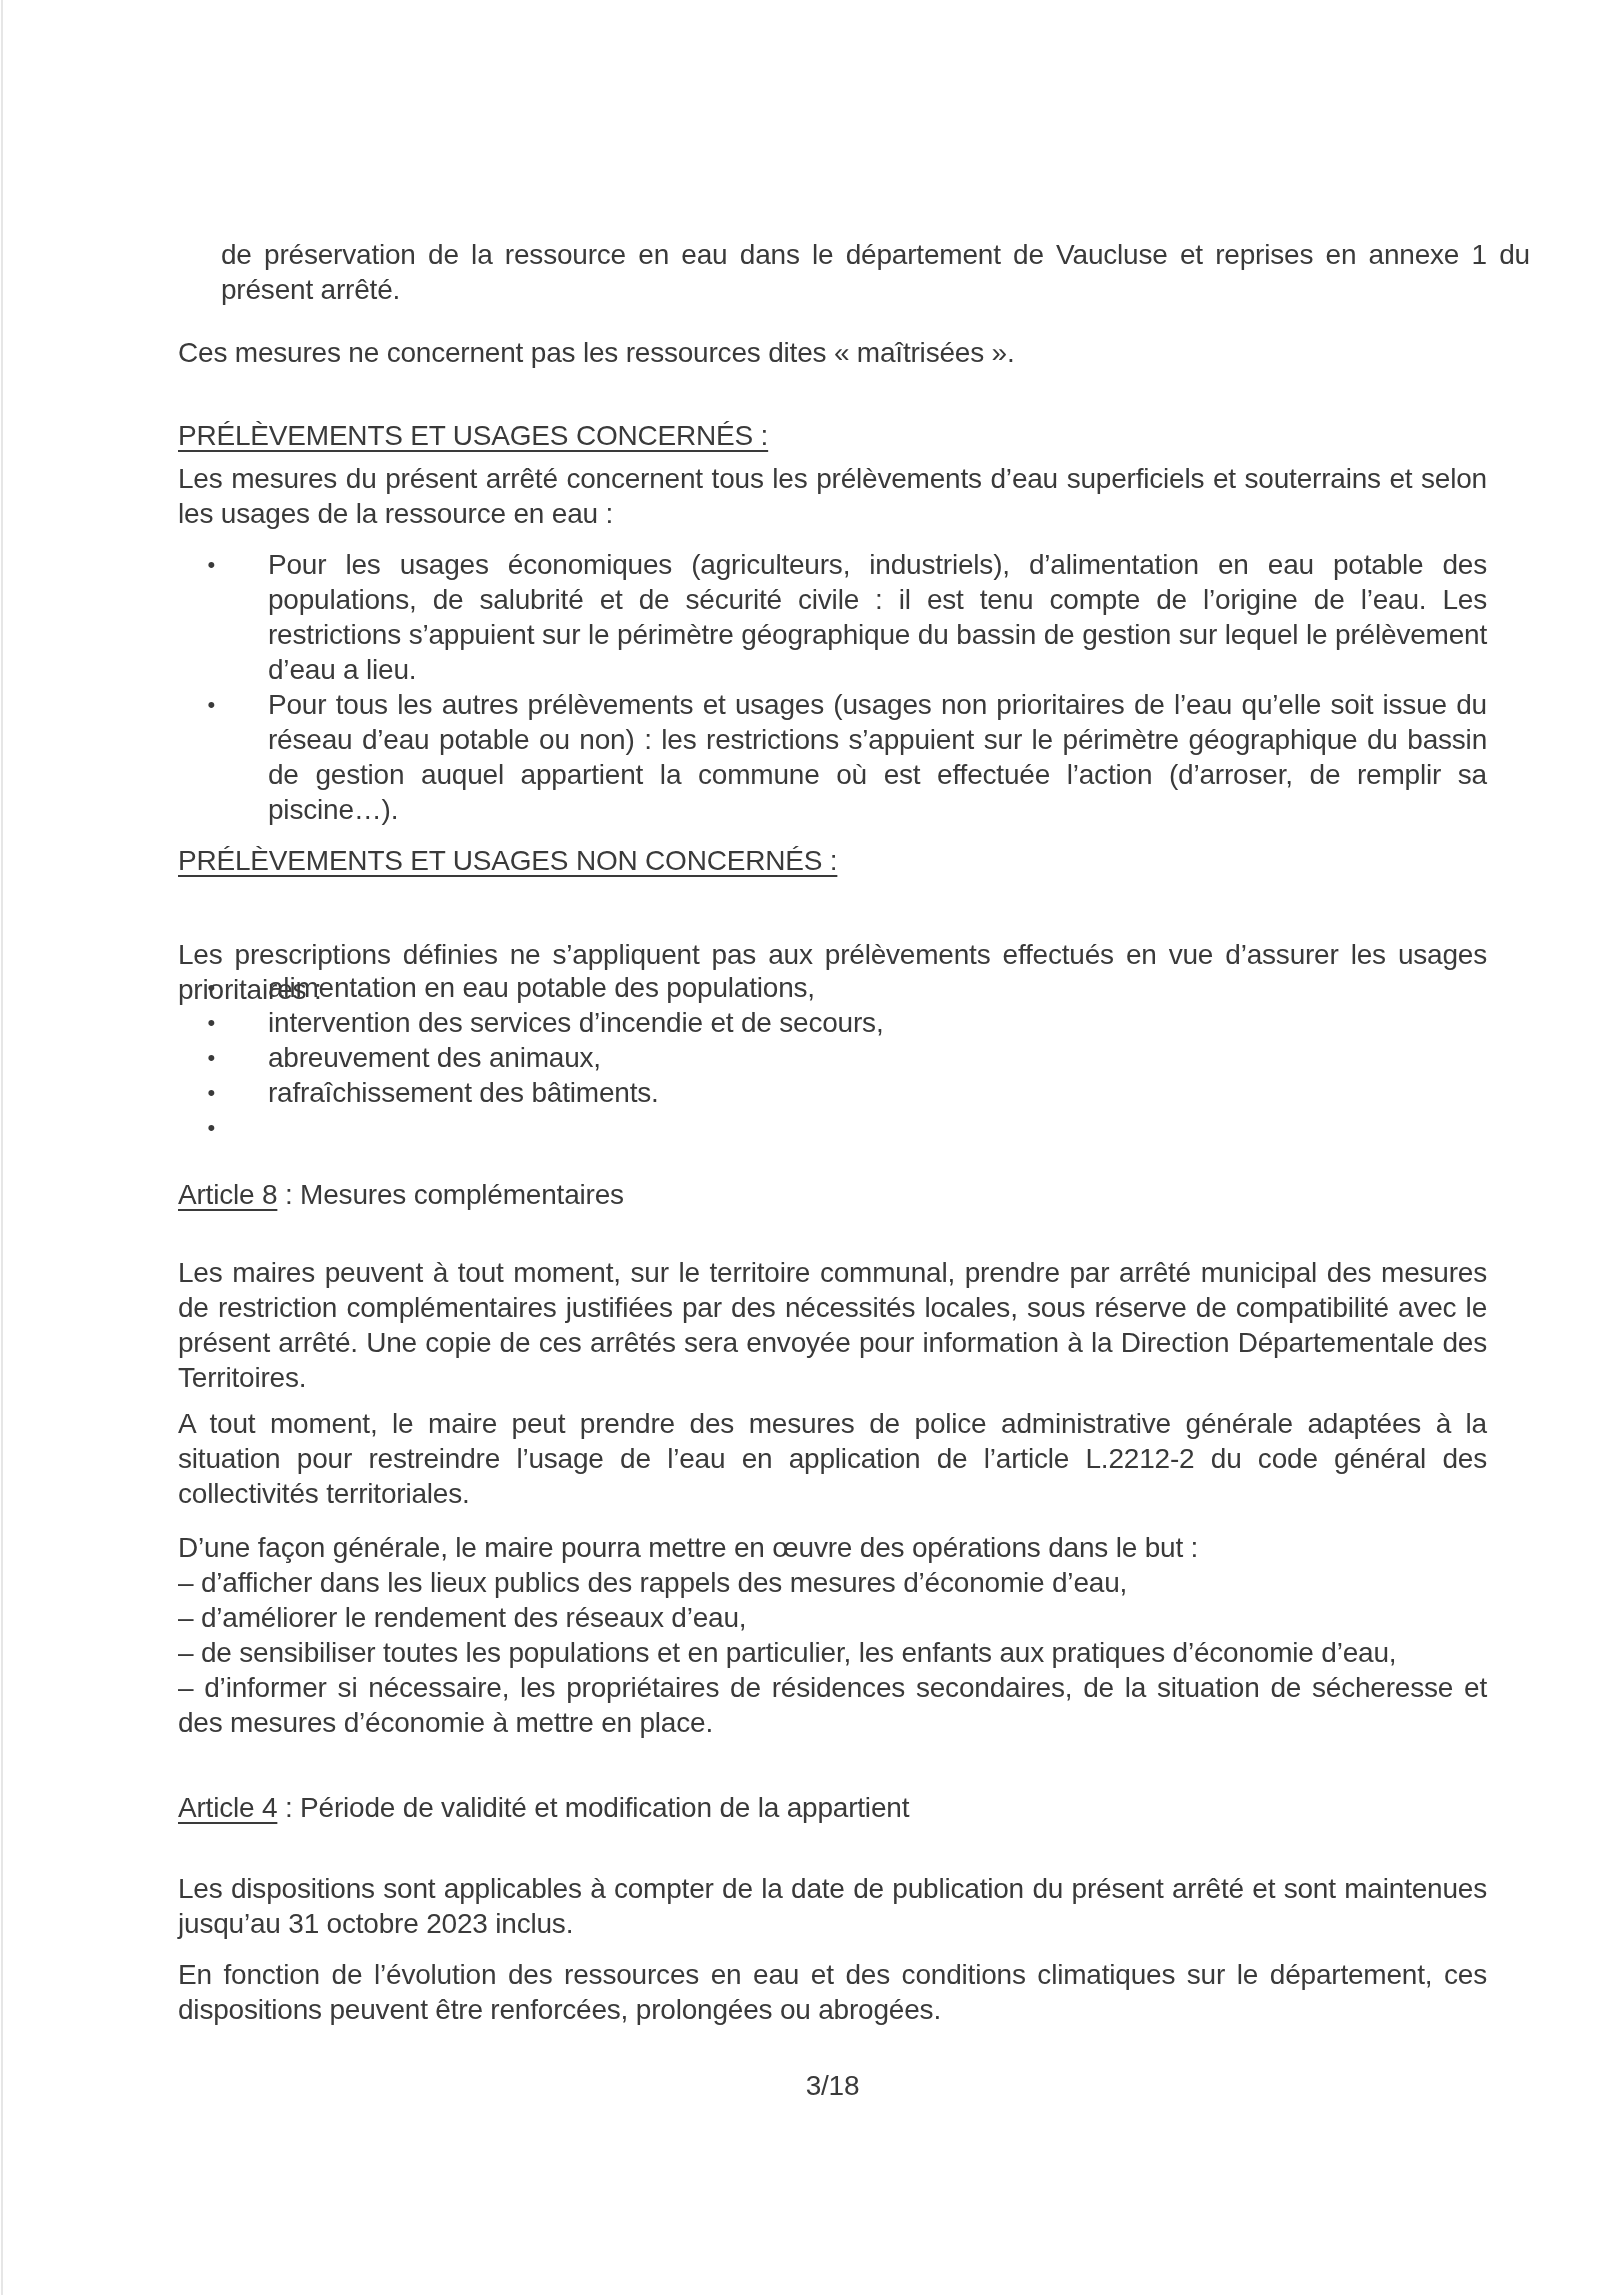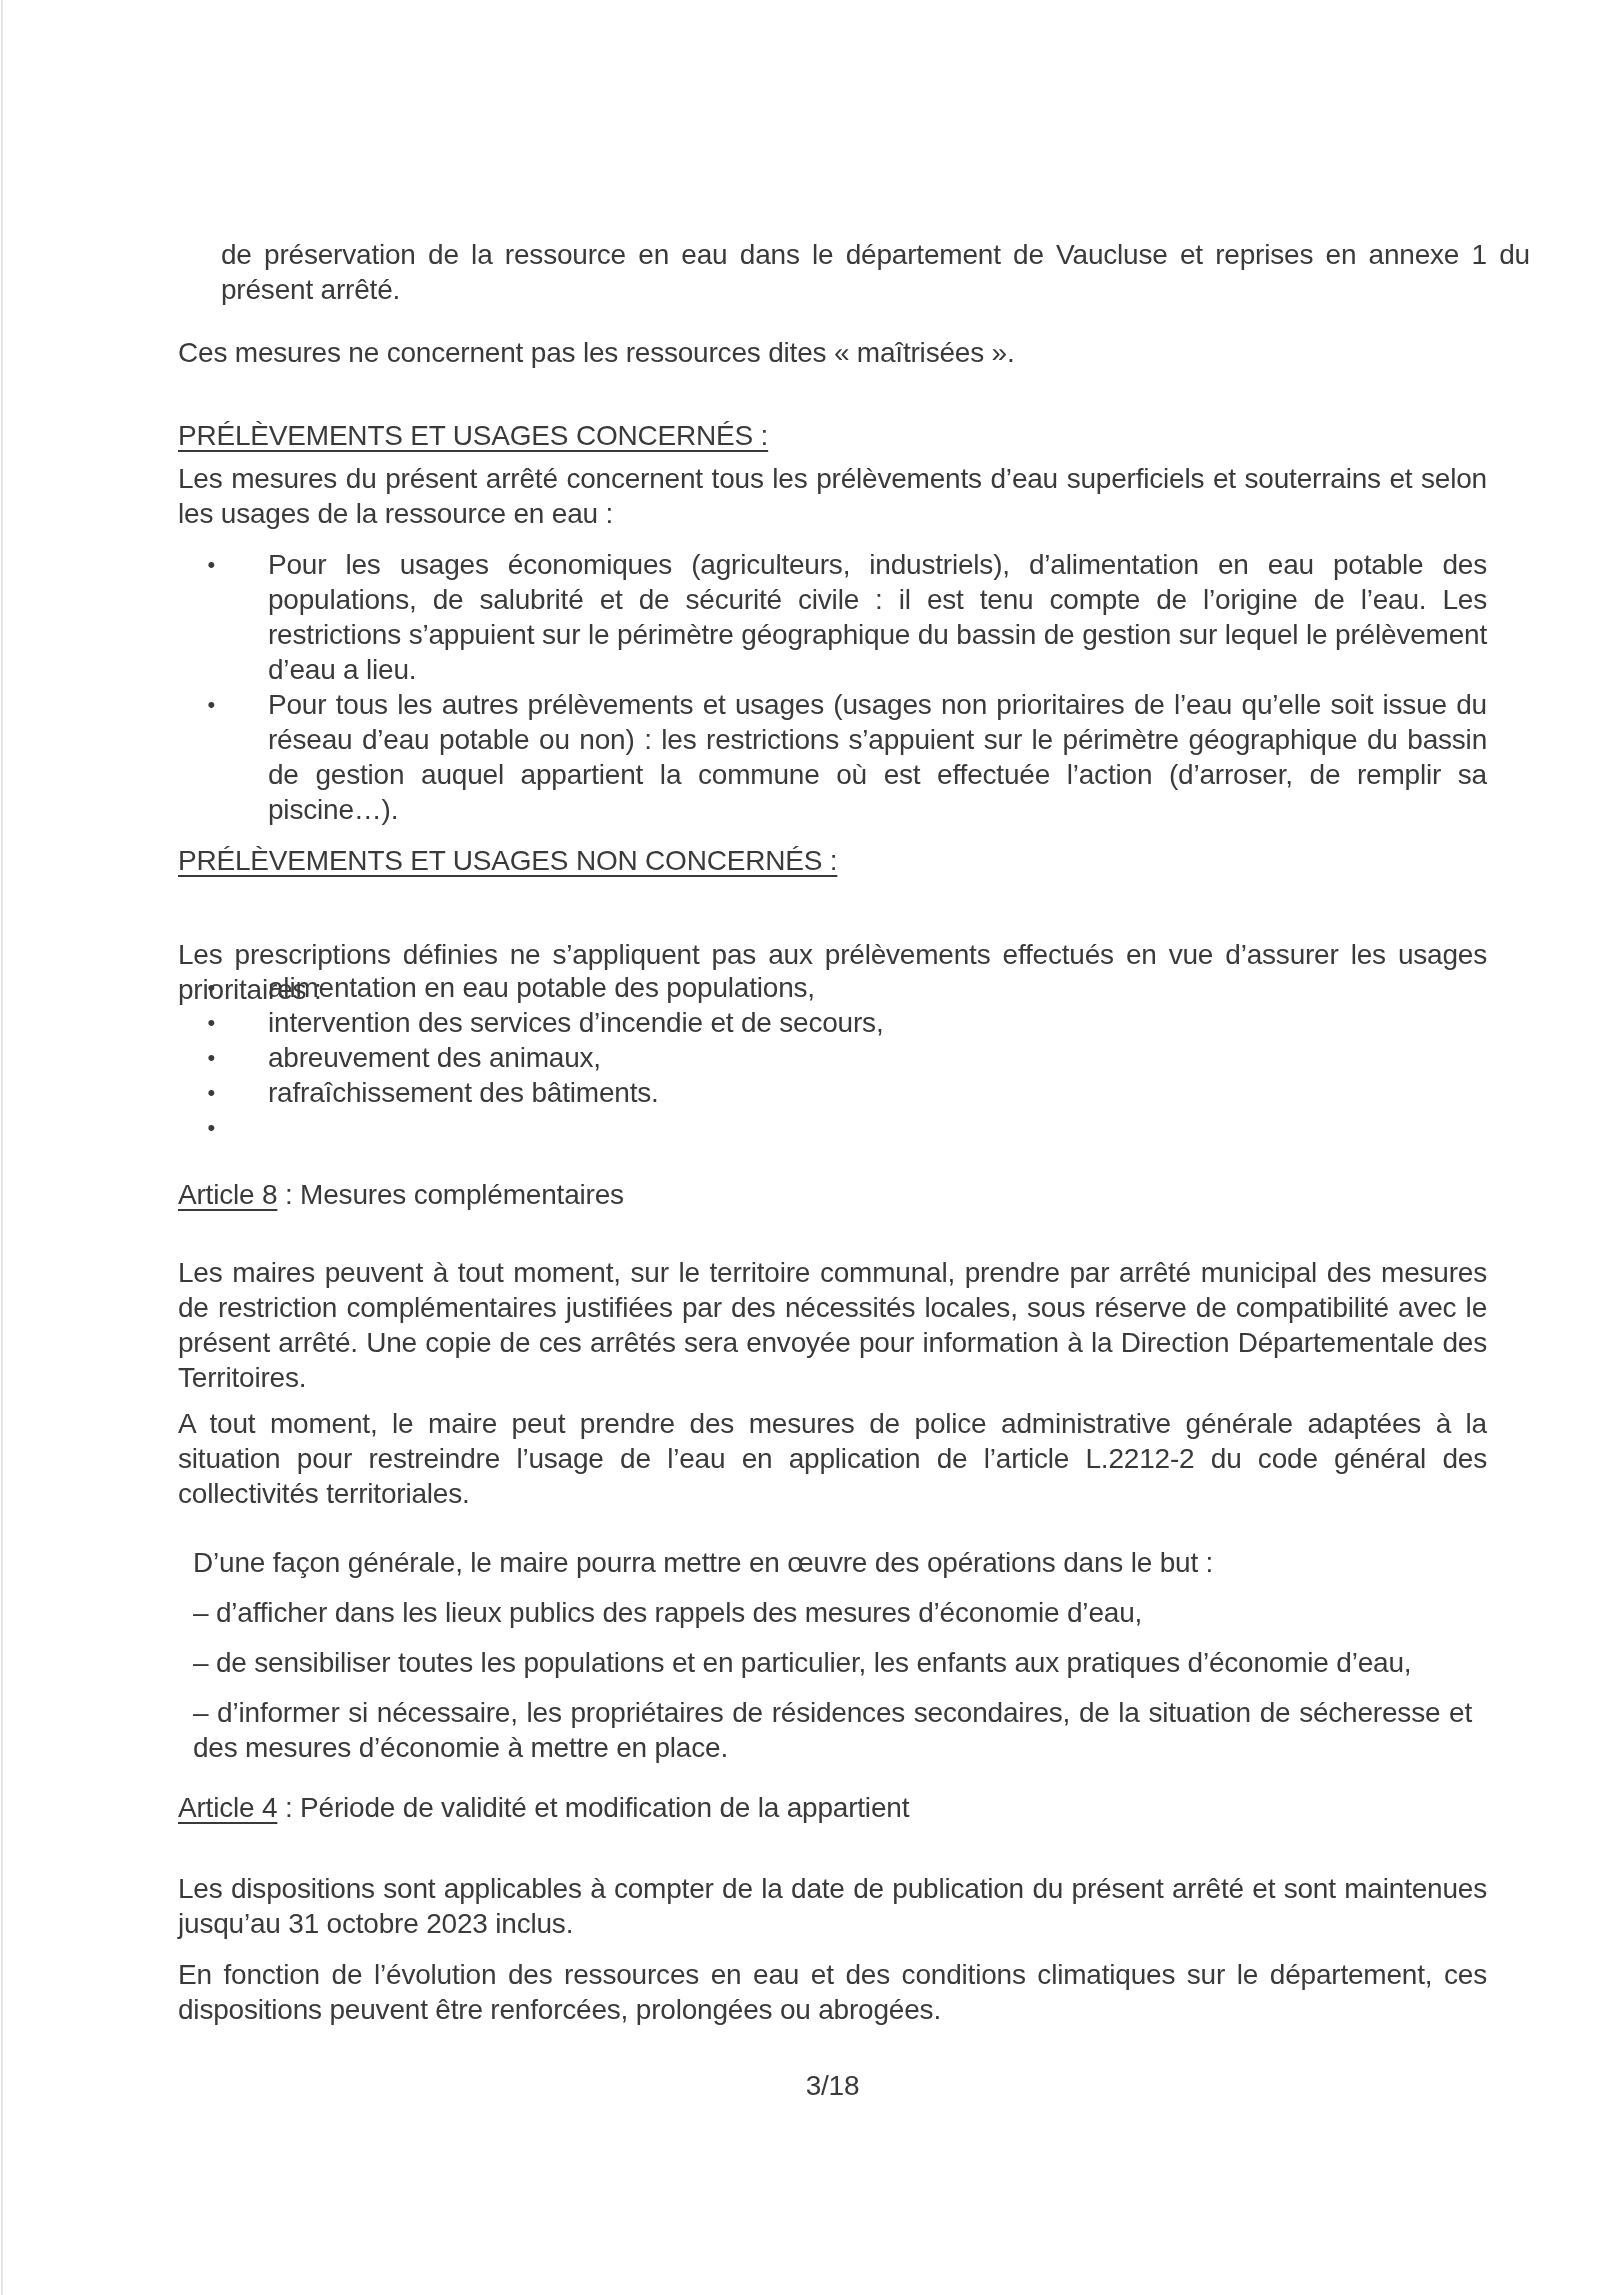--- a/index.html
+++ b/index.html
@@ -19,21 +19,21 @@
   p { margin: 0; }
   .justify { text-align: justify; text-align-last: left; }
   .heading-u { text-decoration: underline; text-decoration-thickness: 2px; text-underline-offset: 4.6px; }
   .article-title .lbl { text-decoration: underline; text-decoration-thickness: 2px; text-underline-offset: 4.6px; }
   ul.bullets { list-style: none; margin: 0; padding: 0; }
   ul.bullets li { position: relative; padding-left: 90px; }
   ul.bullets li .dot {
     position: absolute; left: 29.5px; top: 0; font-size: 22px;
   }
   ul.bullets.tight li { padding-left: 90px; }
-  .dash-list p { margin: 15px; }
+  .dash-list p { margin: 0; }
   .page-number {
     position: absolute; left: 0; width: 1309px; text-align: center;
   }
 </style>
 </head>
 <body>
 
 <div class="scanline"></div>
 
 <div class="page">
@@ -100,20 +100,21 @@
   </div>
   <div class="block" style="top:1255px;">
     <p class="justify">Les maires peuvent à tout moment, sur le territoire communal, prendre par arrêté municipal des mesures de restriction complémentaires justifiées par des nécessités locales, sous réserve de compatibilité avec le présent arrêté. Une copie de ces arrêtés sera envoyée pour information à la Direction Départementale des Territoires.</p>
   </div>
   <div class="block" style="top:1406px;">
     <p class="justify">A tout moment, le maire peut prendre des mesures de police administrative générale adaptées à la situation pour restreindre l’usage de l’eau en application de l’article L.2212-2 du code général des collectivités territoriales.</p>
   </div>
   <div class="block dash-list" style="top:1530px;">
     <p>D’une façon générale, le maire pourra mettre en œuvre des opérations dans le but :</p>
     <p>– d’afficher dans les lieux publics des rappels des mesures d’économie d’eau,</p>
+    <p>– d’améliorer le rendement des réseaux d’eau,</p>
     <p>– de sensibiliser toutes les populations et en particulier, les enfants aux pratiques d’économie d’eau,</p>
     <p class="justify">– d’informer si nécessaire, les propriétaires de résidences secondaires, de la situation de sécheresse et des mesures d’économie à mettre en place.</p>
   </div>
 
   <div class="block article-title" style="top:1790px;">
     <span class="lbl">Article 4</span><span> : </span><span>Période de validité et modification de la appartient</span>
   </div>
   <div class="block" style="top:1871px;">
     <p class="justify">Les dispositions sont applicables à compter de la date de publication du présent arrêté et sont maintenues jusqu’au 31 octobre 2023 inclus.</p>
   </div>

